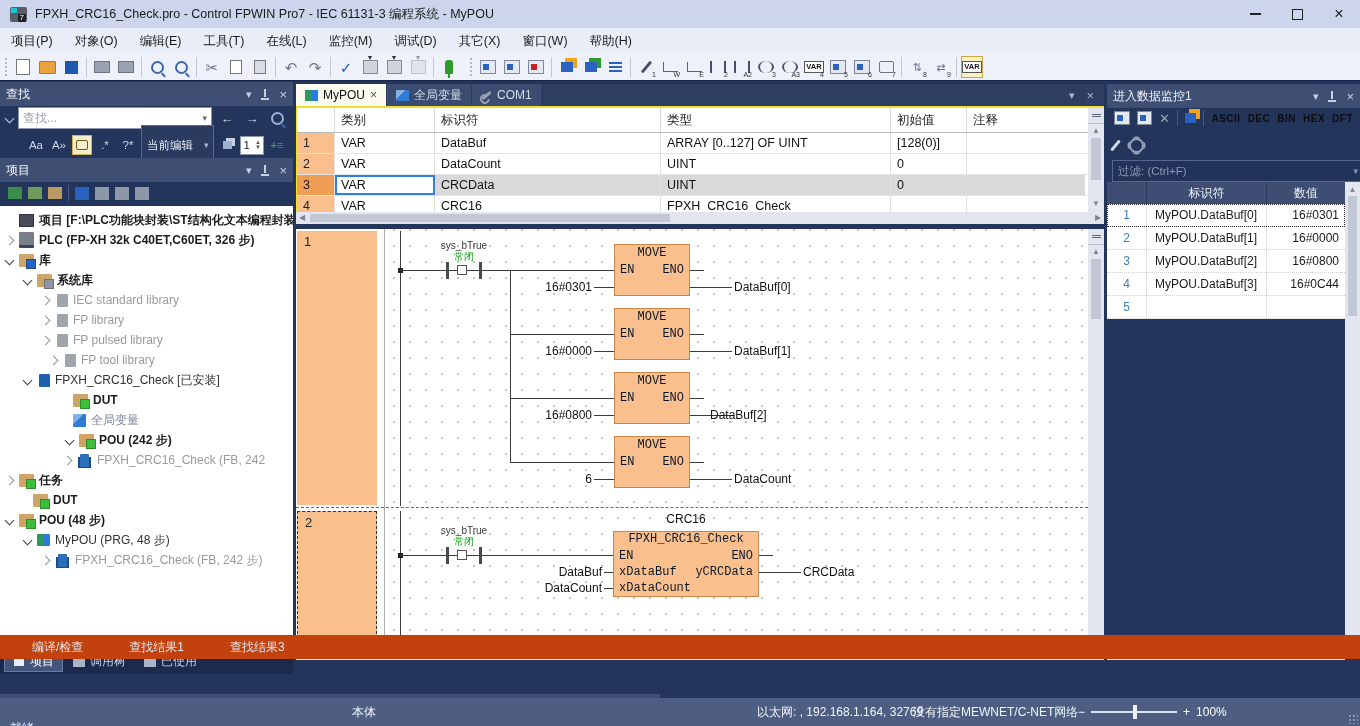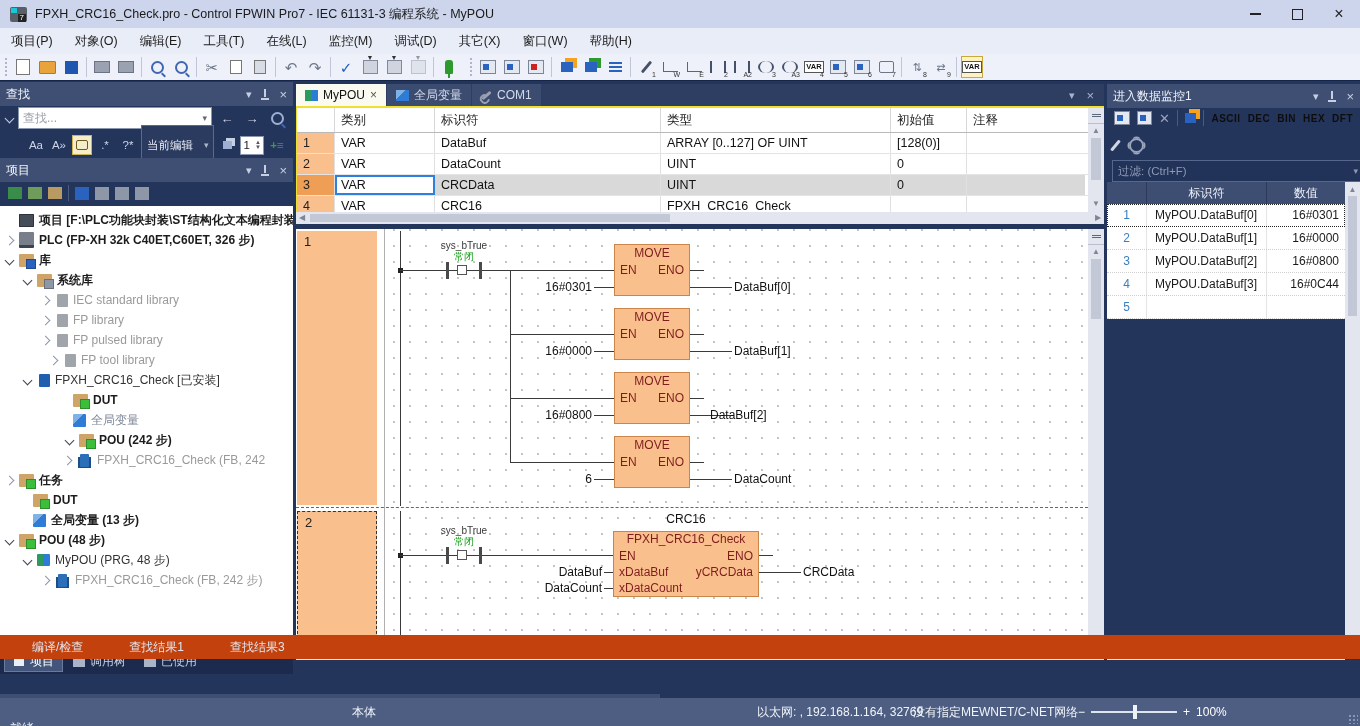--- a/index.html
+++ b/index.html
@@ -113,21 +113,21 @@
   .vg-r.sel .focuscell{background:#fff !important;outline:2px solid #2f7fe0;outline-offset:-2px;}
   
   #ladder{background:#fff;overflow:hidden;}
   #ladcanvas{position:absolute;left:84px;top:0;right:0;bottom:0;background-image:radial-gradient(circle,#c3c3c3 1px,transparent 1.3px);background-size:16px 16px;background-position:6px 9px;}
   .netnum{position:absolute;left:1px;width:80px;background:#f9c08d;font-size:13px;color:#222;padding:3px 0 0 7px;box-sizing:border-box;}
   .netnum.sel{border:1px dashed #333;}
   .netsep{position:absolute;left:0;width:100%;border-top:1px dashed #666;height:0;}
   .wireh{position:absolute;height:1px;background:#3a3a3a;}
   .wirev{position:absolute;width:1px;background:#3a3a3a;}
   .junc{position:absolute;width:5px;height:5px;background:#222;}
-  .lblock{position:absolute;background:#f9c08d;border:1px solid #c9854a;box-sizing:border-box;font-size:12px;color:#7f1d1d;}
+  .lblock{position:absolute;background:#f9c08d;border:1px solid #c9854a;box-sizing:border-box;font-size:12px;color:#0f172a;font-family:Liberation Mono, monospace;}
   .lblock .ttl{text-align:center;line-height:17px;height:17px;}
   .lblock .pins{display:flex;justify-content:space-between;padding:0 5px;line-height:16px;height:16px;}
   .contact{position:absolute;width:36px;height:17px;}
   .contact::before,.contact::after{content:"";position:absolute;top:0;width:3px;height:17px;background:#4a4a4a;}
   .contact::before{left:0;} .contact::after{right:0;}
   .contact .sq{position:absolute;left:11px;top:3px;width:10px;height:10px;background:#fff;border:1.5px solid #555;box-sizing:border-box;}
   .clab{position:absolute;width:70px;text-align:center;font-size:10px;color:#3a3a3a;}
   .clab.grn{color:#0a9a0a;}
   .opnd{position:absolute;font-size:12px;color:#111;white-space:nowrap;}
   .opnd.r{text-align:right;}
@@ -488,25 +488,20 @@
             <span class="chev right"></span>
           </span>
           <span class="ti folder" style="--c:#3bbf3b;"></span>
           <span class="tlabel b">任务</span>
         </div>
       <div class="trow" style="padding-left:18px;">
           <span class="cv"></span>
           <span class="ti folder" style="--c:#3bbf3b;"></span>
           <span class="tlabel b">DUT</span>
         </div>
-      <div class="trow" style="padding-left:18px;">
-          <span class="cv"></span>
-          <span class="ti steps"></span>
-          <span class="tlabel b">全局变量 (13 步)</span>
-        </div>
       <div class="trow" style="padding-left:4px;">
           <span class="cv">
             <span class="chev down"></span>
           </span>
           <span class="ti folder" style="--c:#3bbf3b;"></span>
           <span class="tlabel b">POU (48 步)</span>
         </div>
       <div class="trow" style="padding-left:22px;">
           <span class="cv">
             <span class="chev down"></span>

